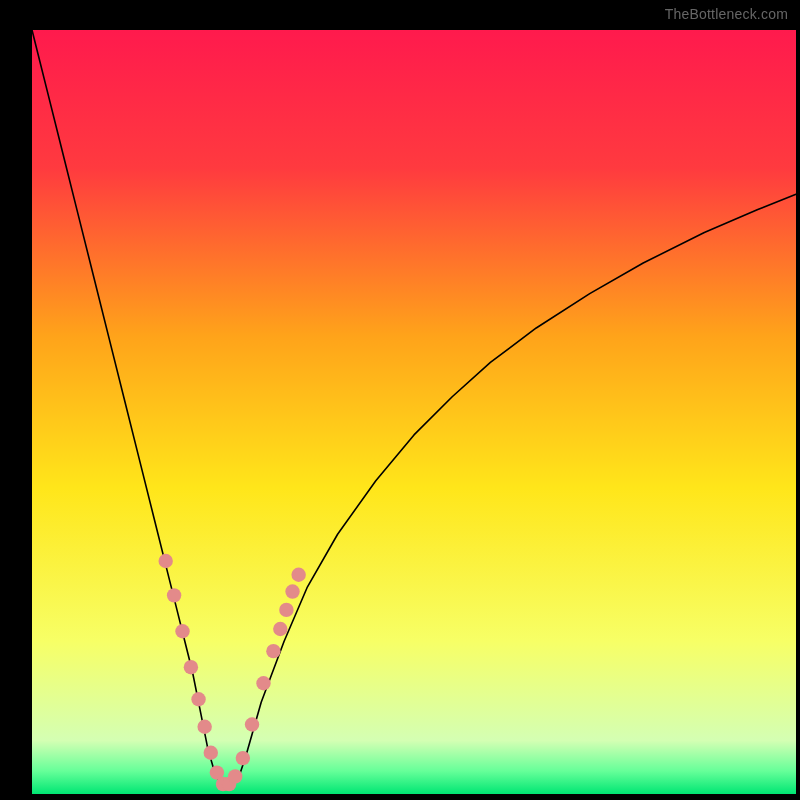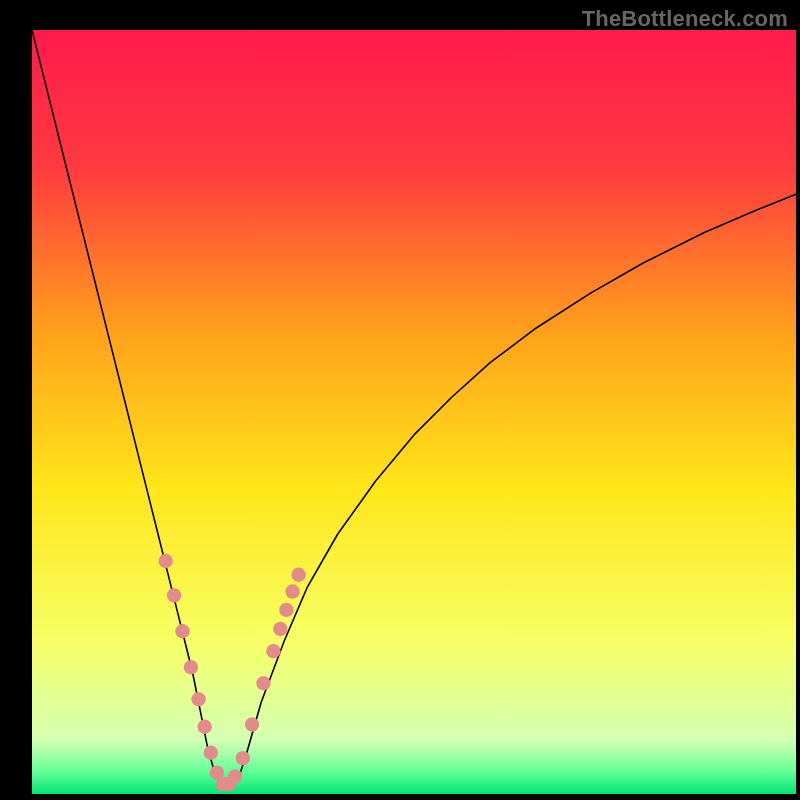--- a/index.html
+++ b/index.html
@@ -14,22 +14,22 @@
   .chart-wrap {
     position: relative;
     width: 800px;
     height: 800px;
   }
   .watermark {
     position: absolute;
     top: 6px;
     right: 12px;
     color: #666;
-    font-size: 22px;
-    font-weight: 700;
+    font-size: 14px;
+    font-weight: 400;
     letter-spacing: 0.2px;
     z-index: 10;
     user-select: none;
   }
   svg {
     display: block;
   }
 </style>
 </head>
 <body>

